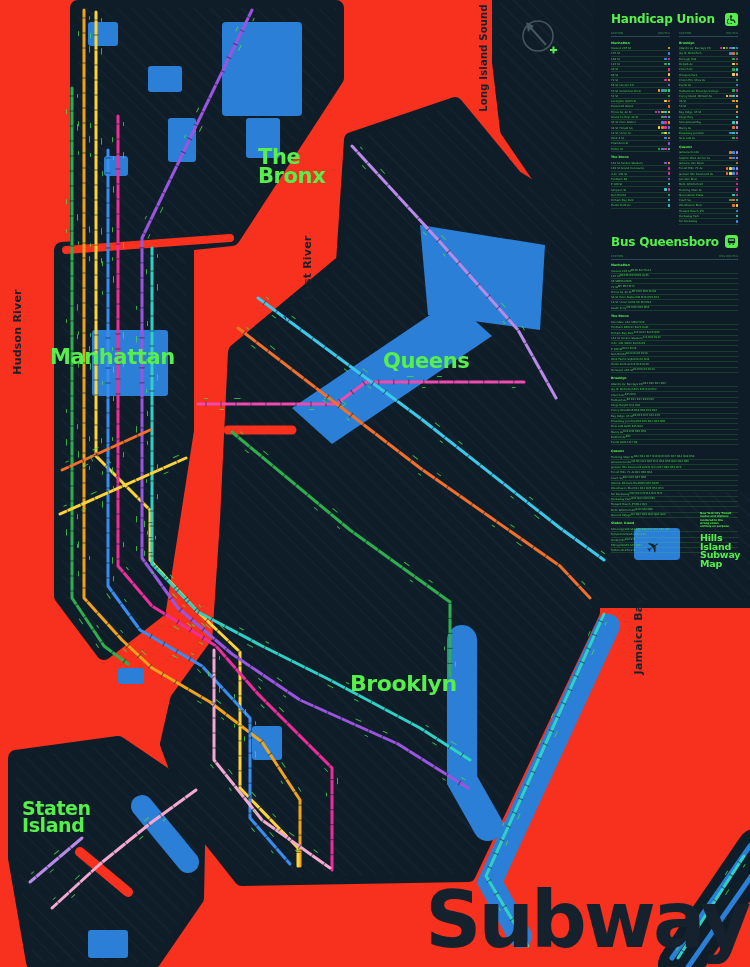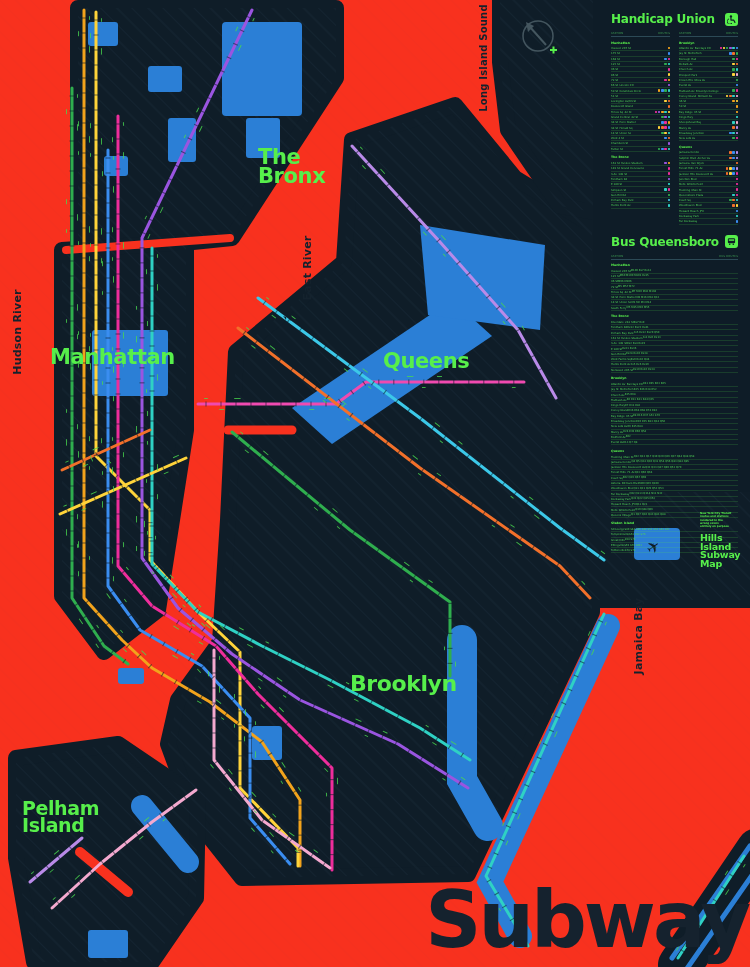--- a/index.html
+++ b/index.html
@@ -993,21 +993,21 @@
 
     <text x="282" y="320" font-size="16" fill="#0f1d28" transform="rotate(-35 290 314)">✈</text>
     <text x="646" y="552" font-size="16" fill="#0f1d28" transform="rotate(-35 654 546)">✈</text>
   </svg>
 
   <div class="borough" style="left:258px;top:148px;font-size:21px;">The
 Bronx</div>
   <div class="borough" style="left:50px;top:348px;font-size:21px;">Manhattan</div>
   <div class="borough" style="left:383px;top:352px;font-size:21px;">Queens</div>
   <div class="borough" style="left:350px;top:674px;font-size:22px;">Brooklyn</div>
-  <div class="borough" style="left:22px;top:800px;font-size:19px;">Pelham
+  <div class="borough" style="left:22px;top:800px;font-size:19px;">Staten
 Island</div>
 
   <div class="water" style="left:17px;top:332px;">Hudson River</div>
   <div class="water" style="left:307px;top:268px;">East River</div>
   <div class="water" style="left:483px;top:58px;font-size:10px;">Long Island Sound</div>
   <div class="water" style="left:638px;top:636px;">Jamaica Bay</div>
 
   <div class="legend">
     <div class="lg-head">
       <span class="lg-title">Handicap Union</span>

